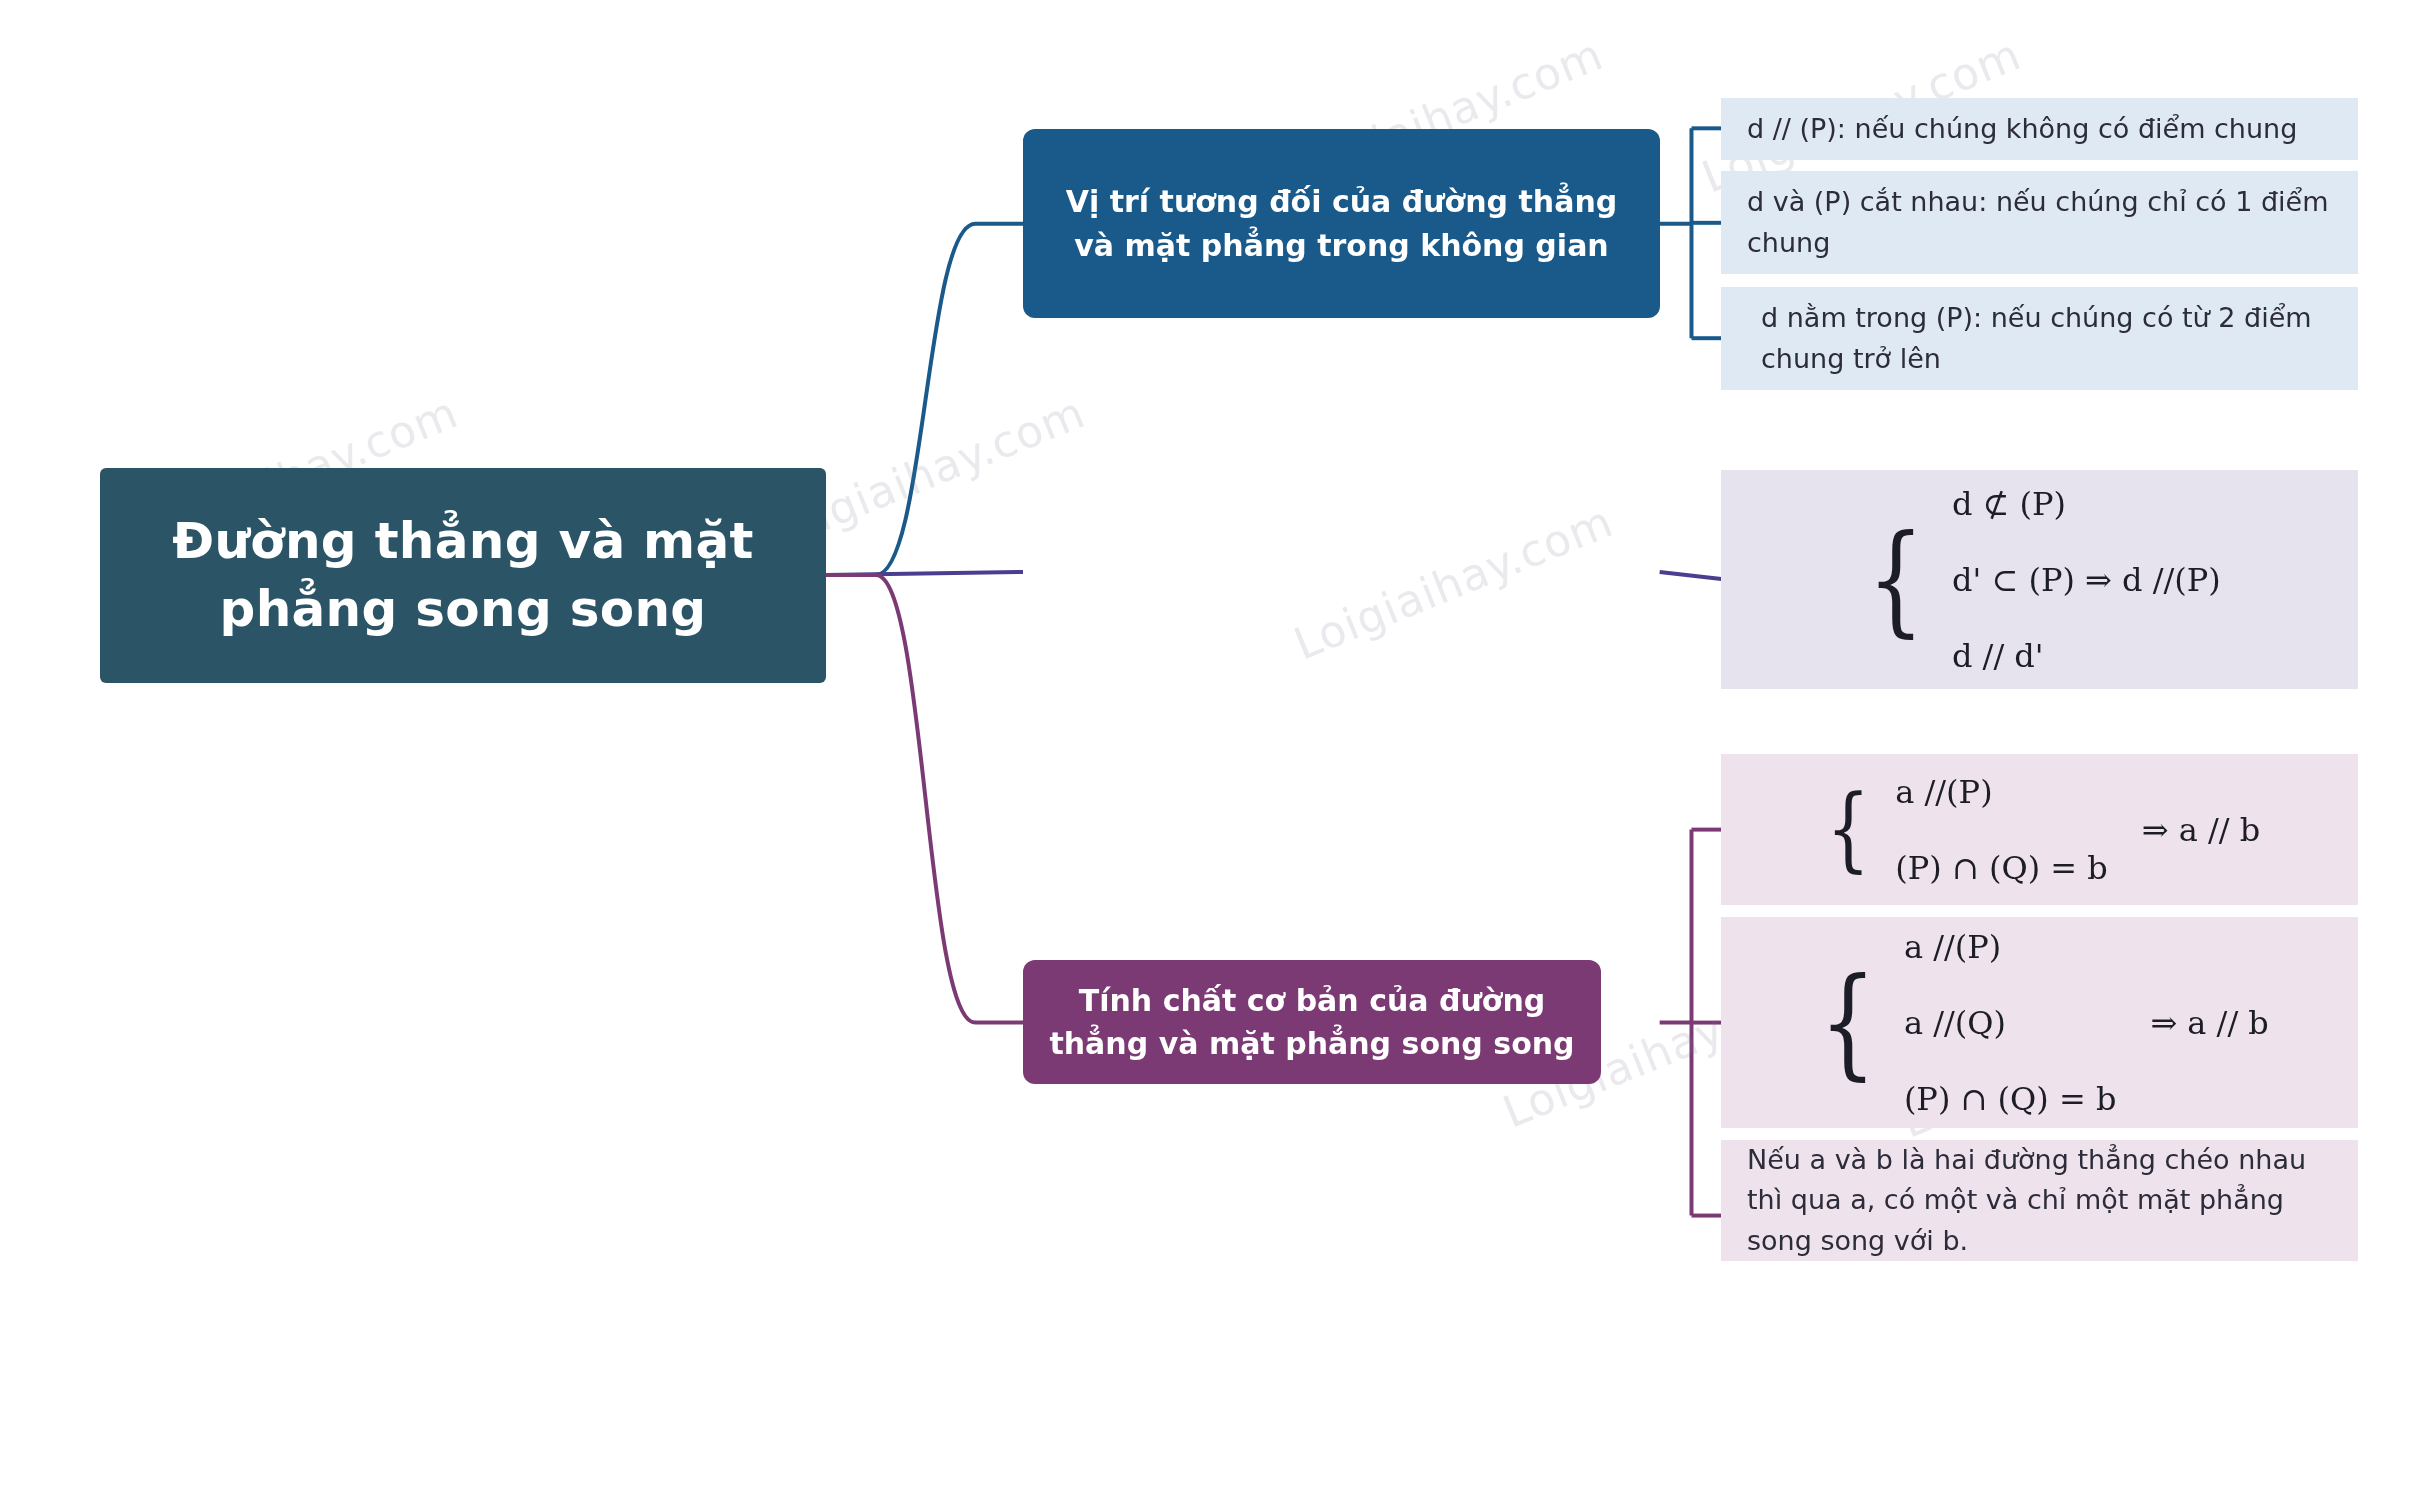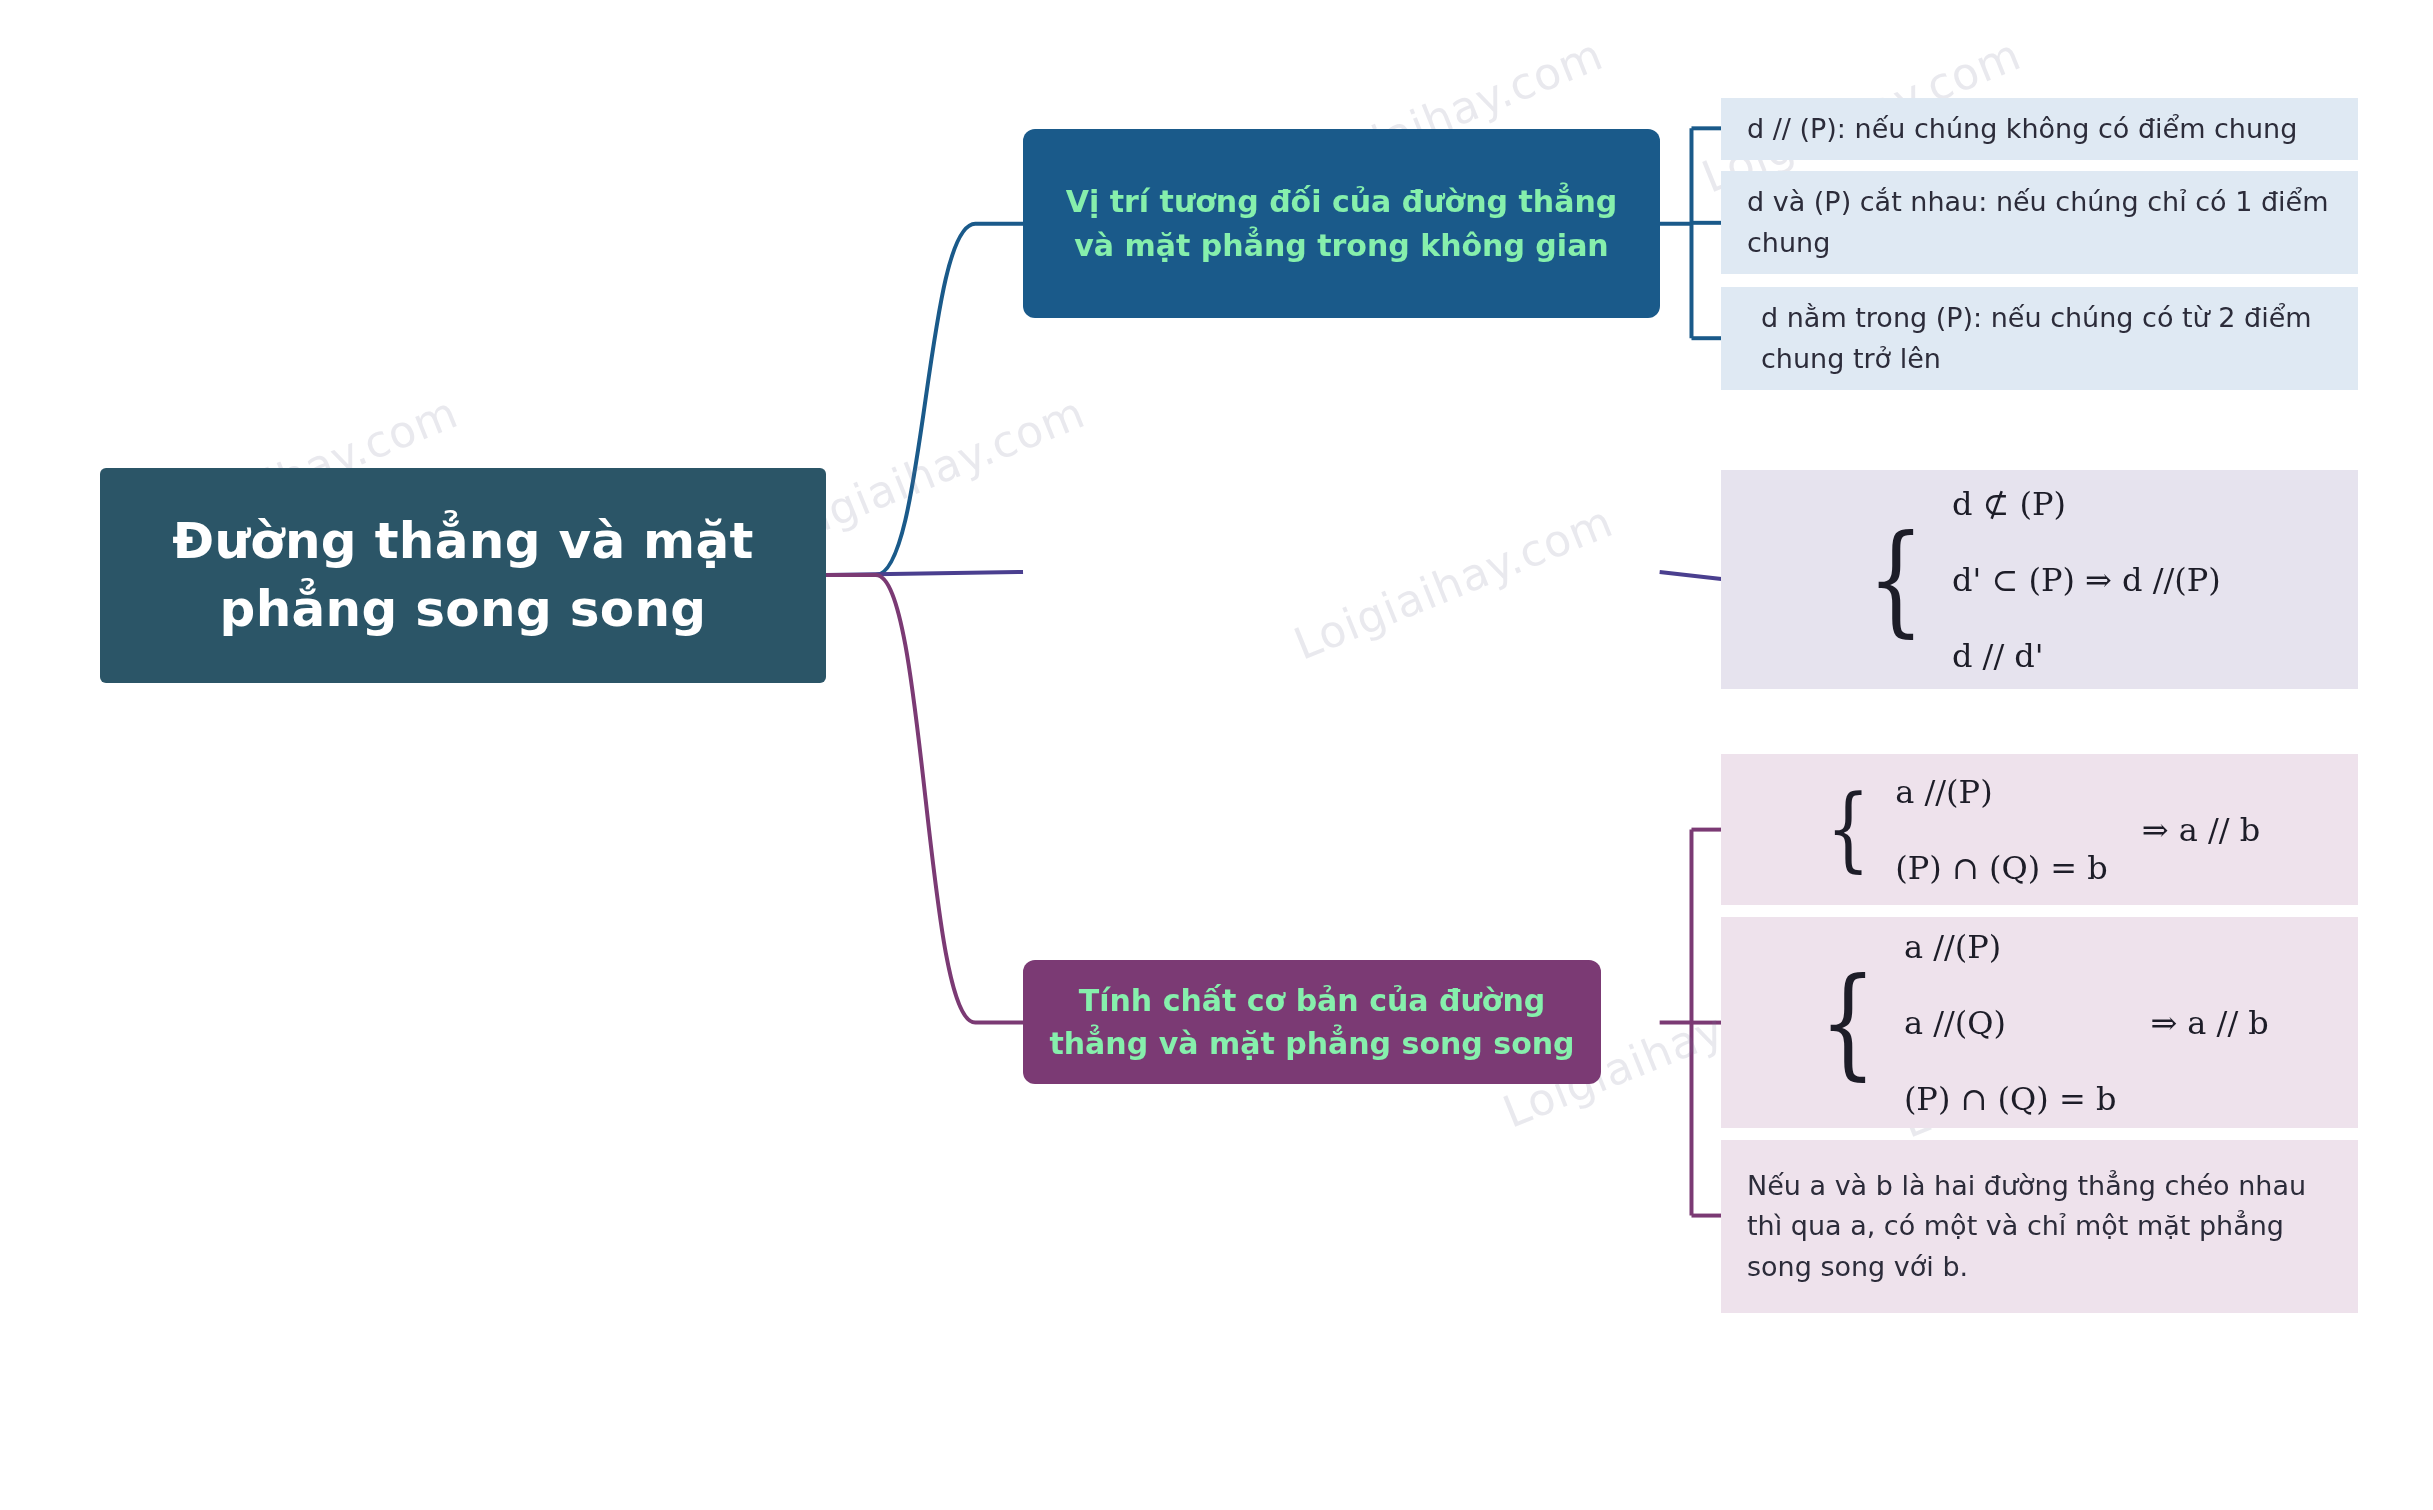--- a/index.html
+++ b/index.html
@@ -43,21 +43,21 @@
     height: 215px;
     background: #2b5567;
     color: #ffffff;
     font-size: 50px;
     font-weight: bold;
     line-height: 1.35;
     padding: 0 34px;
     letter-spacing: 0.3px;
   }
   .branch-node {
-    color: #86efac;
+    color: #ffffff;
     font-size: 30px;
     font-weight: bold;
     line-height: 1.45;
     padding: 0 26px;
     border-radius: 12px;
   }
   .b1 {
     left: 1023px;
     top: 129px;
     width: 637px;
@@ -97,21 +97,21 @@
   }
   .leaf-pink {
     background: #eee2ec;
   }
   .l1 { left: 1721px; top: 98px;  width: 637px; height: 62px; }
   .l2 { left: 1721px; top: 171px; width: 637px; height: 103px; }
   .l3 { left: 1721px; top: 287px; width: 637px; height: 103px; padding-left: 40px; }
   .l4 { left: 1721px; top: 470px; width: 637px; height: 219px; justify-content: center; }
   .l5 { left: 1721px; top: 754px; width: 637px; height: 151px; justify-content: center; }
   .l6 { left: 1721px; top: 917px; width: 637px; height: 211px; justify-content: center; }
-  .l7 { left: 1721px; top: 1140px; width: 637px; height: 173px; }
+  .l7 { left: 1721px; top: 1140px; width: 637px; height: 121px; }
 
   .math {
     font-family: "DejaVu Serif", "Liberation Serif", serif;
     font-size: 32px;
     color: #1d1d28;
     display: flex;
     align-items: center;
     gap: 18px;
   }
   .brace {

